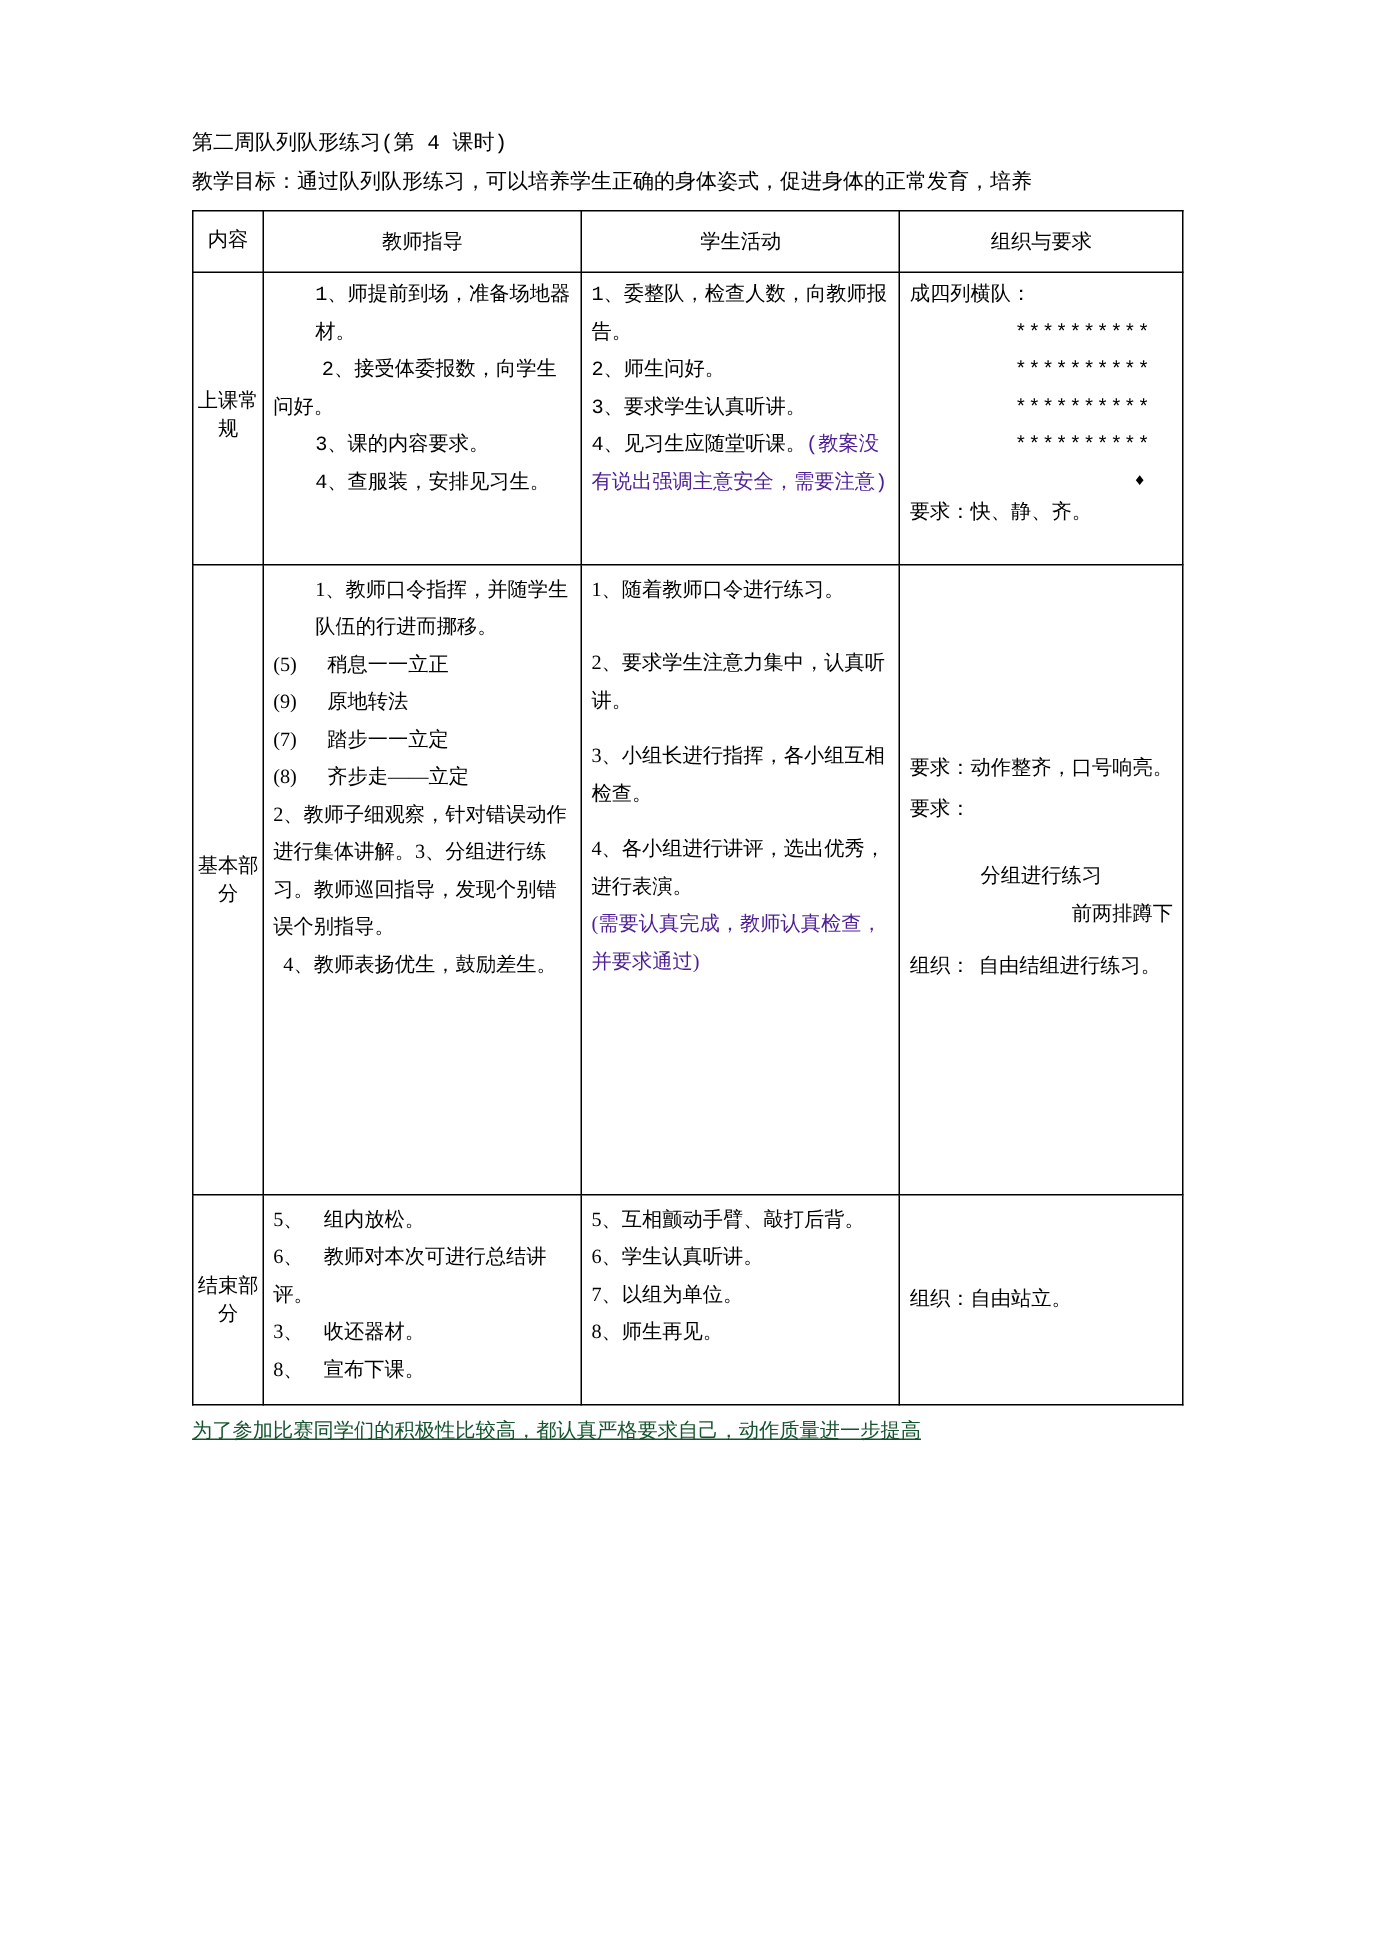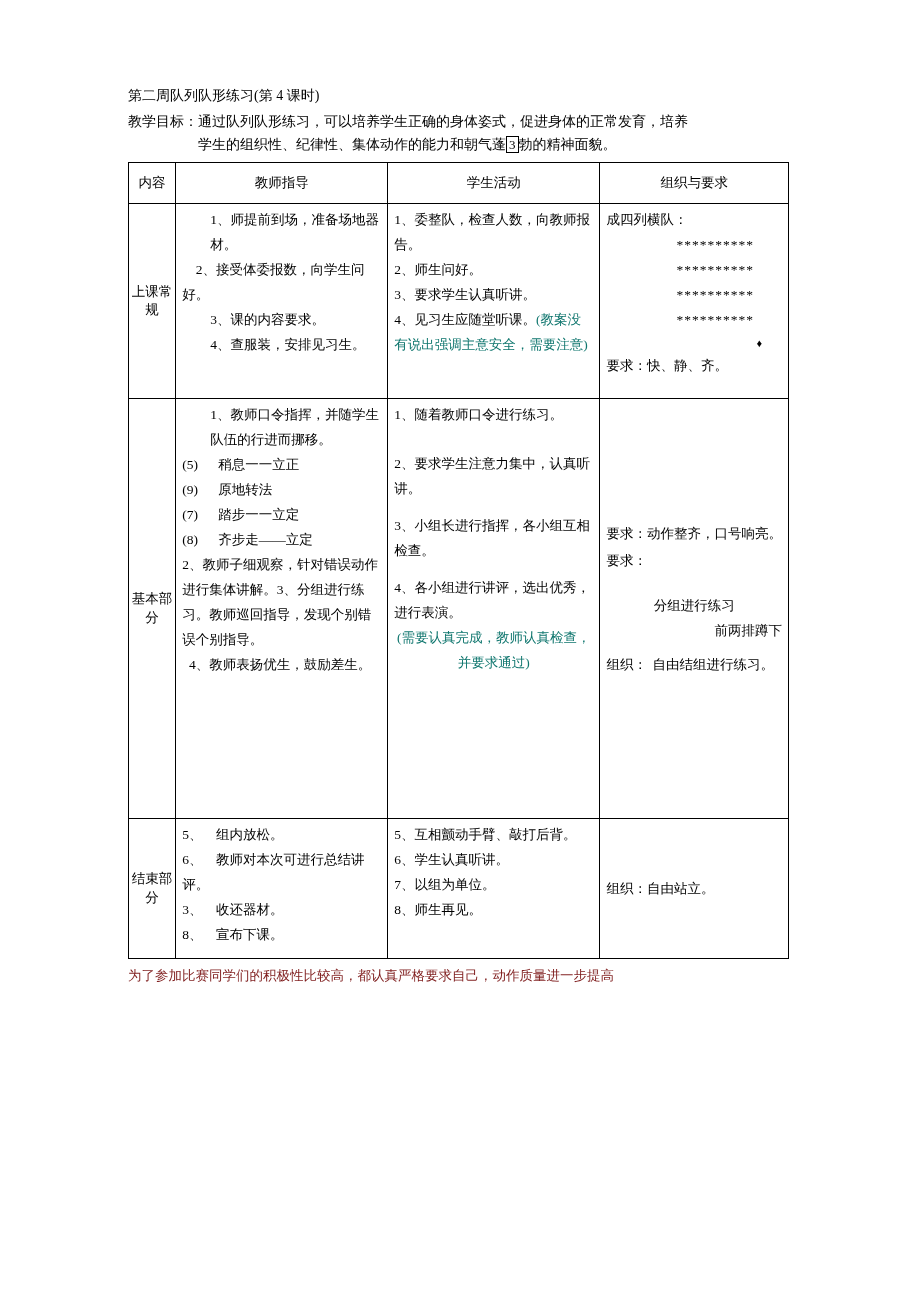--- a/index.html
+++ b/index.html
@@ -7,20 +7,21 @@
       font-family: "SimSun", "宋体", serif;
       font-size: 14px;
       color: #000;
       background: #fff;
       padding: 85px 131px 40px 128px;
       width: 920px;
       line-height: 1.6;
     }
     .header-title {
       margin-bottom: 4px;
+      font-family: Liberation Mono, monospace;
     }
     .header-goal {
       margin-bottom: 6px;
       padding-left: 0;
     }
     .goal-label {
       display: inline;
       margin-top: 12px;
     }
     .goal-text {
@@ -63,51 +64,48 @@
       vertical-align: middle;
       padding: 8px 4px;
     }
     .section-label {
       text-align: center;
       vertical-align: middle;
       writing-mode: horizontal-tb;
       padding: 4px 2px;
       line-height: 1.4;
     }
-    .blue-text { color: #0f766e; text-align: center; }
-    .red-text { color: #7f1d1d; }
+    .blue-text { color: #4c1d95; }
+    .red-text { color: #14532d; text-decoration: underline; }
     .stars-line {
       padding-left: 70px;
       letter-spacing: 1px;
     }
     .diamond {
       padding-left: 150px;
       font-size: 11px;
     }
     .footer-line {
       margin-top: 6px;
       font-size: 13.5px;
     }
     .indent-text { padding-left: 28px; }
     .cell-content { line-height: 1.85; }
     .list-in-cell div { margin: 0; }
     .basic-row td { height: 420px; }
-    .routine-row td { height: 195px; }
+    .routine-row td { height: 195px; font-family: Liberation Mono, monospace; }
     .end-row td { height: 140px; }
   </style>
 </head>
 <body>
 
 <div class="header-title">第二周队列队形练习(第 4 课时)</div>
 
 <div class="header-goal">
   <span class="goal-label">教学目标：</span><span class="goal-text">通过队列队形练习，可以培养学生正确的身体姿式，促进身体的正常发育，培养</span>
-  <div class="goal-line2">
-    <span>学生的组织性、纪律性、集体动作的能力和朝气蓬</span><span class="boxed-num">3</span><span>勃的精神面貌。</span>
-  </div>
 </div>
 
 <table>
   <colgroup>
     <col class="col-section">
     <col class="col-teacher">
     <col class="col-student">
     <col class="col-org">
   </colgroup>
   <tbody>
@@ -177,21 +175,21 @@
     </td>
     <td style="vertical-align:middle;">
       <div class="cell-content">
         <div style="position:relative; height:30px;">
           <span style="position:absolute; left:0;margin-top:15px;">要求：</span>
           <span style="position:absolute; right:0; top:-12px;">要求：动作整齐，口号响亮。</span>
         </div>
         <div style="height:30px"></div>
         <div style="text-align:center;">分组进行练习</div>
         <div style="text-align:right;">前两排蹲下</div>
-        <div style="position:relative; height:30px; margin-top:10px;font-family:Liberation Mono, monospace;">
+        <div style="position:relative; height:30px; margin-top:10px;">
           <span style="position:absolute; left:0;">组织：</span>
           <span style="position:absolute; right:8px;">自由结组进行练习。</span>
         </div>
       </div>
     </td>
   </tr>
 
   <tr class="end-row">
     <td class="section-label">结束部分</td>
     <td>

